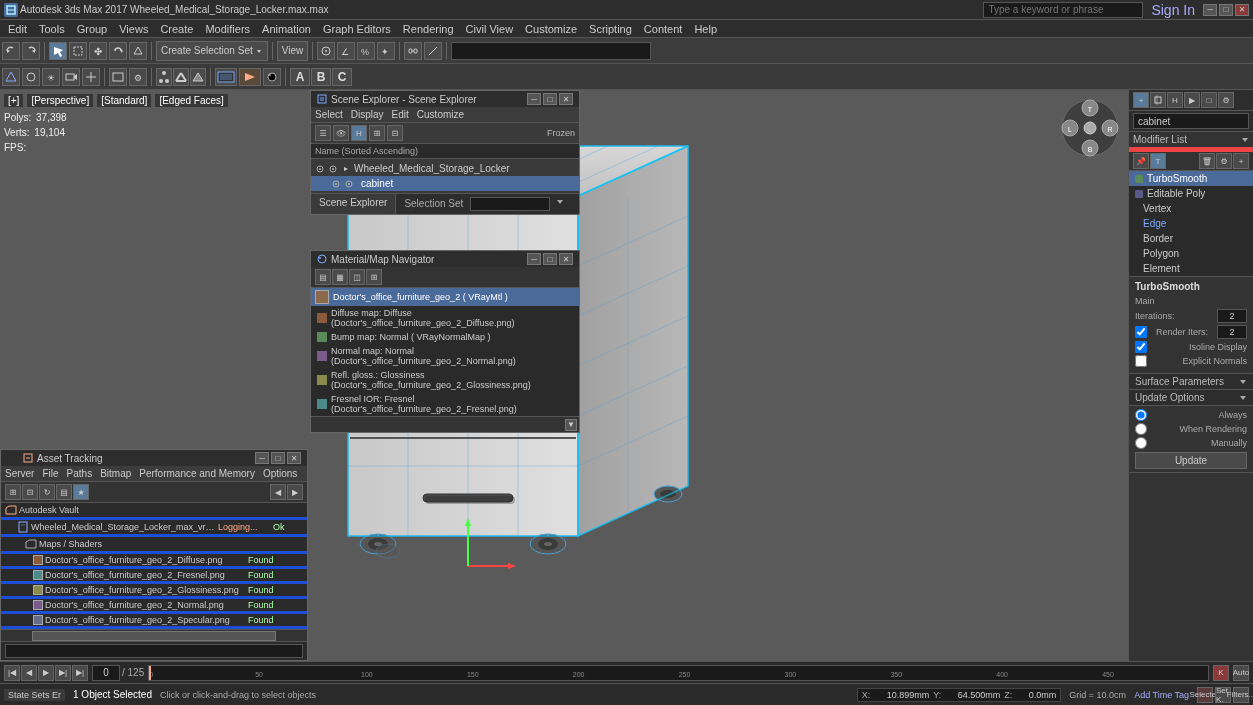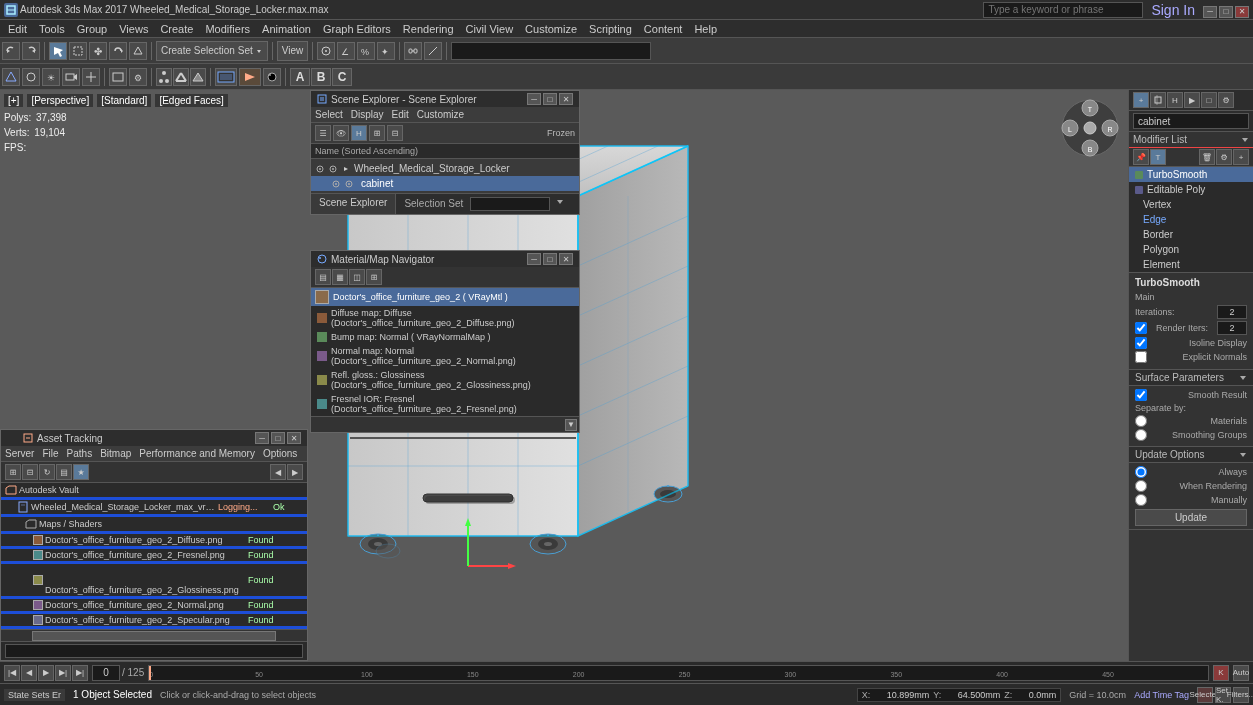--- a/index.html
+++ b/index.html
@@ -241,21 +241,21 @@
 <div style="background:#2d2d2d; height:20px; display:flex; align-items:center; padding:0 4px; border-bottom:1px solid #555;">
   <div style="display:flex; gap:2px; align-items:center;">
     <div style="width:14px;height:14px;background:#4a6a9a;border-radius:2px;display:flex;align-items:center;justify-content:center;">
       <svg width="10" height="10" viewBox="0 0 10 10">
           <rect x="1" y="1" width="8" height="8" fill="none" stroke="#aef" stroke-width="1.5"></rect>
           <line x1="1" y1="5" x2="9" y2="5" stroke="#aef" stroke-width="1"></line>
         </svg>
     </div>
     <span style="font-size:10px;color:#ccc;">Autodesk 3ds Max 2017    Wheeled_Medical_Storage_Locker.max.max</span>
   </div>
-  <div style="margin-left:auto; display:flex; gap:8px; align-items:flex-end;">
+  <div style="margin-left:auto; display:flex; gap:8px; align-items:center;">
     <input type="text" style="background: rgb(26, 26, 26); border: 1px solid rgb(85, 85, 85); color: rgb(204, 204, 204); font-size: 10px; padding: 1px 4px; height: 16px; width: 160px;" placeholder="Type a keyword or phrase">
     <span style="font-size:14px;color:#aaf;cursor:pointer;">Sign In</span>
     <div style="display:flex;gap:2px;">
       <div class="panel-ctrl-btn">─</div>
       <div class="panel-ctrl-btn">□</div>
       <div class="panel-ctrl-btn" style="background:#8a3a3a;">✕</div>
     </div>
   </div>
 </div>
 
@@ -736,21 +736,21 @@
       <div class="rt-btn">H</div>
       <div class="rt-btn">▶</div>
       <div class="rt-btn">□</div>
       <div class="rt-btn">⚙</div>
     </div>
 
     <div style="padding:2px 4px;background:#2d2d2d;border-bottom:1px solid #555;">
       <input type="text" style="width: 100%; background: rgb(26, 26, 26); border: 1px solid rgb(85, 85, 85); color: rgb(204, 204, 204); font-size: 10px; padding: 1px 4px; height: 16px;" value="cabinet">
     </div>
 
-    <div style="padding:2px 4px;font-size:10px;color:#bbb;background:#333;border-bottom:1px solid #ef4444;display:flex;align-items:center;justify-content:space-between;">
+    <div style="padding:2px 4px;font-size:10px;color:#bbb;background:#333;border-bottom:5px solid #ef4444;display:flex;align-items:center;justify-content:space-between;">
       <span>Modifier List</span>
       <svg width="8" height="8" viewBox="0 0 8 8">
           <polygon points="1,2 7,2 4,6" fill="#aaa"></polygon>
         </svg>
     </div>
 
     <div style="display:flex;gap:1px;padding:1px 4px;background:#333;border-bottom:1px solid #555;">
       <div class="rt-btn">📌</div>
       <div class="rt-btn active">T</div>
       <div style="flex:1;"></div>
@@ -805,35 +805,20 @@
         <input type="checkbox" class="ts-checkbox" style="">
         <span class="ts-label">Explicit Normals</span>
       </div>
     </div>
 
     <div class="section-header">
       <span>Surface Parameters</span>
       <svg width="8" height="8" viewBox="0 0 8 8">
           <polygon points="1,2 7,2 4,6" fill="#aaa"></polygon>
         </svg>
-    </div>
-    <div style="padding:3px 6px;border-bottom:1px solid #555;">
-      <div class="ts-row">
-        <input type="checkbox" checked="" class="ts-checkbox" style="">
-        <span class="ts-label">Smooth Result</span>
-      </div>
-      <div style="font-size:9px;color:#aaa;margin:2px 0;">Separate by:</div>
-      <div class="ts-row">
-        <input type="radio" class="ts-checkbox" name="separate" style="">
-        <span class="ts-label">Materials</span>
-      </div>
-      <div class="ts-row">
-        <input type="radio" class="ts-checkbox" name="separate" style="">
-        <span class="ts-label">Smoothing Groups</span>
-      </div>
     </div>
 
     <div class="section-header">
       <span>Update Options</span>
       <svg width="8" height="8" viewBox="0 0 8 8">
           <polygon points="1,2 7,2 4,6" fill="#aaa"></polygon>
         </svg>
     </div>
     <div style="padding:3px 6px;border-bottom:1px solid #555;">
       <div class="ts-row">
@@ -919,21 +904,21 @@
       <span style="flex:1;margin-left:2px;color:#ccc;font-size:9px;">Doctor's_office_furniture_geo_2_Diffuse.png</span>
       <span style="width:55px;font-size:9px;color:#afa;">Found</span>
     </div>
     <div class="table-row">
       <div style="width:10px;height:10px;background:#4a8a8a;flex-shrink:0;margin-left:28px;border:1px solid #aaa;"></div>
       <span style="flex:1;margin-left:2px;color:#ccc;font-size:9px;">Doctor's_office_furniture_geo_2_Fresnel.png</span>
       <span style="width:55px;font-size:9px;color:#afa;">Found</span>
     </div>
     <div class="table-row">
       <div style="width:10px;height:10px;background:#8a8a4a;flex-shrink:0;margin-left:28px;border:1px solid #aaa;"></div>
-      <span style="flex:1;margin-left:2px;color:#ccc;font-size:9px;margin-top:20px;">Doctor's_office_furniture_geo_2_Glossiness.png</span>
+      <span style="flex:1;margin-left:2px;color:#ccc;font-size:9px;">Doctor's_office_furniture_geo_2_Glossiness.png</span>
       <span style="width:55px;font-size:9px;color:#afa;">Found</span>
     </div>
     <div class="table-row">
       <div style="width:10px;height:10px;background:#7a5a8a;flex-shrink:0;margin-left:28px;border:1px solid #aaa;"></div>
       <span style="flex:1;margin-left:2px;color:#ccc;font-size:9px;">Doctor's_office_furniture_geo_2_Normal.png</span>
       <span style="width:55px;font-size:9px;color:#afa;">Found</span>
     </div>
     <div class="table-row">
       <div style="width:10px;height:10px;background:#6a6a8a;flex-shrink:0;margin-left:28px;border:1px solid #aaa;"></div>
       <span style="flex:1;margin-left:2px;color:#ccc;font-size:9px;">Doctor's_office_furniture_geo_2_Specular.png</span>

